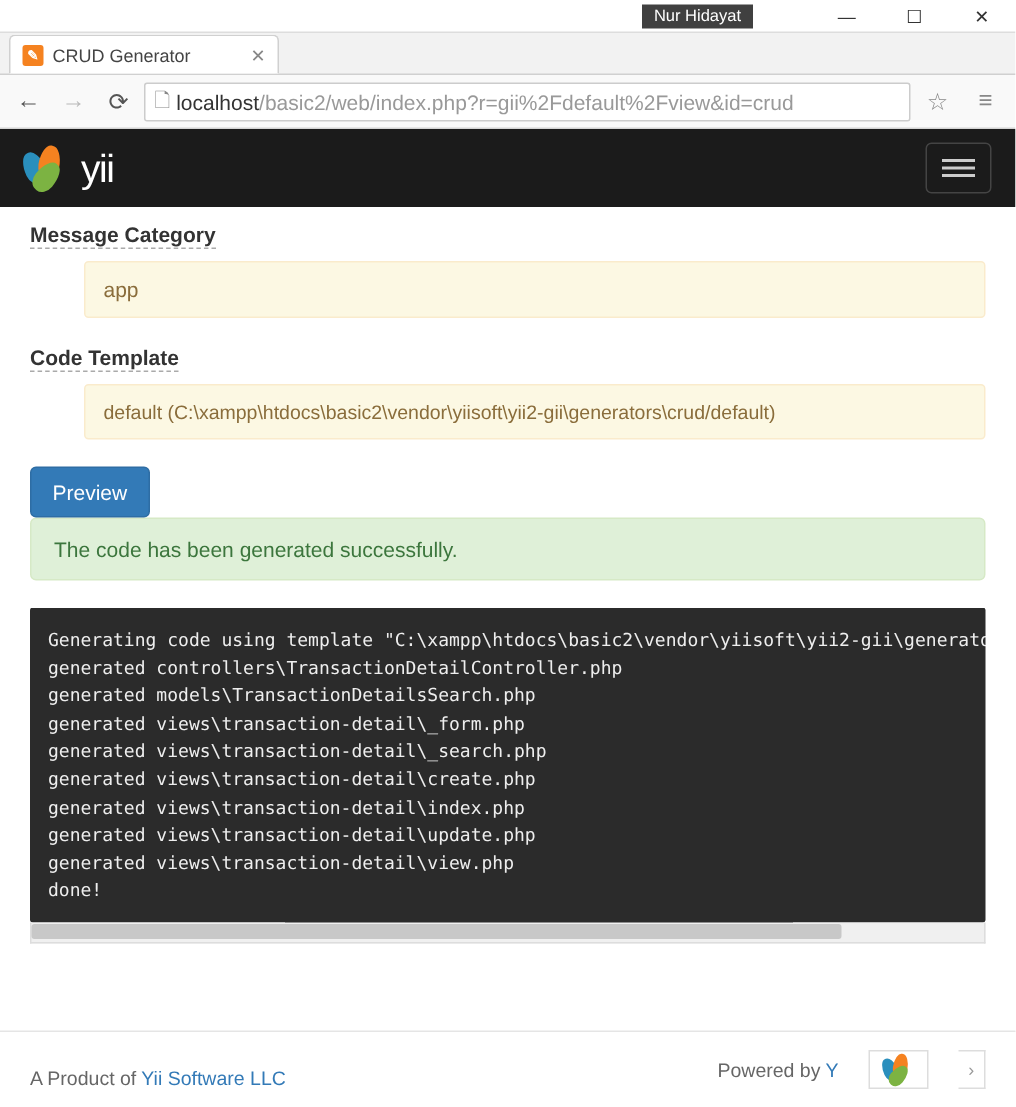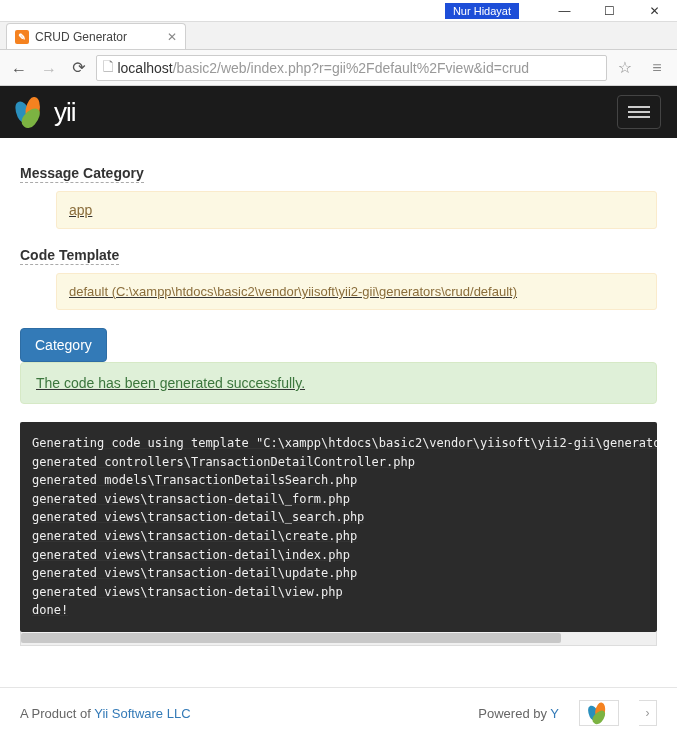--- a/index.html
+++ b/index.html
@@ -1,20 +1,20 @@
 <!DOCTYPE html>
 <html><head>
 <meta charset="utf-8">
 <style>
   * { box-sizing: border-box; margin: 0; padding: 0; }
   body { font-family: "Helvetica Neue", Helvetica, Arial, sans-serif; font-size: 14px; color: #333; background: #fff; width: 677px; height: 738px; overflow: hidden; }
 
   
   .window-titlebar { height: 22px; background: #fff; border-bottom: 1px solid #ddd; display: flex; justify-content: flex-end; align-items: stretch; }
-  .user-badge { background: #1d4ed8; color: #fff; font-size: 11px; padding: 2px 8px; align-self: center; margin-right: 23px; }
+  .user-badge { background: #404040; color: #fff; font-size: 11px; padding: 2px 8px; align-self: center; margin-right: 40px; }
   .win-ctrl { width: 45px; display: flex; align-items: center; justify-content: center; font-size: 12px; color: #333; }
 
   
   .tabstrip { height: 28px; background: #f2f2f2; display: flex; align-items: flex-end; border-bottom: 1px solid #d0d0d0; }
   .tab { height: 26px; background: #fff; border: 1px solid #d0d0d0; border-bottom: none; border-top-left-radius: 4px; border-top-right-radius: 4px; display: flex; align-items: center; padding: 0 8px; margin-left: 6px; min-width: 180px; font-size: 12px; color: #444; }
   .tab .favicon { width: 14px; height: 14px; background: #f58220; border-radius: 2px; margin-right: 6px; display:flex; align-items:center; justify-content:center; color:#fff; font-size:9px; font-weight:bold;}
   .tab .tab-title { flex: 1; white-space: nowrap; overflow: hidden; text-overflow: ellipsis; }
   .tab .tab-close { color:#888; font-size:12px; margin-left:6px;}
 
   
@@ -29,37 +29,37 @@
   
   .appnav { background: #1b1b1b; height: 52px; display: flex; align-items: center; padding: 0 16px; justify-content: space-between; }
   .brand { display: flex; align-items: center; gap: 8px; }
   .brand-logo { width: 30px; height: 30px; position: relative; }
   .brand-text-yii { color: #fff; font-size: 26px; font-weight: 300; letter-spacing: -1px; }
   .brand-text-sub { color: #5f9a2d; font-size: 17px; margin-left: 4px; font-weight: 400; }
   .hamburger { width: 44px; height: 34px; border: 1px solid #444; border-radius: 4px; display: flex; flex-direction: column; justify-content: center; align-items: center; gap: 3px; }
   .hamburger span { display: block; width: 22px; height: 2px; background: #ccc; }
 
   
-  .content { padding: 27px 20px 0 20px; text-decoration: underline; }
+  .content { padding: 10px 20px 0 20px; }
 
   .field-label { font-weight: bold; font-size: 14px; color: #333; border-bottom: 1px dashed #aaa; display: inline-block; padding-bottom: 1px; margin-bottom: 8px; }
   .field-box { background: #fcf8e3; border: 1px solid #faebcc; color: #8a6d3b; padding: 10px 12px; border-radius: 3px; font-size: 14px; margin-bottom: 18px; margin-left: 36px; }
   .field-box.small-text { font-size: 13px; }
 
   .btn-primary { background: #337ab7; border: 1px solid #2e6da4; color: #fff; padding: 8px 14px; font-size: 14px; border-radius: 4px; display: inline-block; cursor: pointer; }
 
   .alert-success { background: #dff0d8; border: 1px solid #d6e9c6; color: #3c763d; padding: 12px 15px; border-radius: 4px; font-size: 14px; }
 
   .codebox-wrap { margin-top: 18px; }
   .codebox { background: #2b2b2b; color: #eee; font-family: Menlo, Monaco, Consolas, monospace; font-size: 12px; line-height: 1.55; padding: 12px; overflow-x: auto; white-space: pre; border-radius: 2px; }
   .codebox-hscroll { height: 14px; background: #f0f0f0; border: 1px solid #ddd; border-top: none; position: relative; }
   .codebox-hscroll .thumb { position: absolute; left: 0; top: 1px; height: 10px; width: 85%; background: #c8c8c8; border-radius: 2px; }
 
   
-  .footer { position: absolute; bottom: 0; left: 0; right: 0; border-top: 1px solid #e5e5e5; padding: 12px 20px; display: flex; justify-content: space-between; align-items: center; font-size: 13px; color: #666; background:#fff;}
+  .footer { position: absolute; bottom: 0; left: 0; right: 0; border-top: 1px solid #e5e5e5; padding: 12px 20px; display: flex; justify-content: space-between; align-items: flex-end; font-size: 13px; color: #666; background:#fff;}
   .footer a { color: #337ab7; text-decoration: none; }
   .footer .powered { display: flex; align-items: center; gap: 20px; }
   .footer .mini-logo { width: 40px; height: 26px; border: 1px solid #ddd; display:flex; align-items:center; justify-content:center; }
   .footer .chev { width:18px; height:26px; border:1px solid #ddd; border-left:none; display:flex; align-items:center; justify-content:center; color:#999; font-size:12px;}
 
   
   .petal { position:absolute; width:14px; height:22px; border-radius: 60% 60% 60% 60% / 80% 80% 50% 50%; }
   .petal.blue { background:#2a8fbd; left:0; top:4px; transform: rotate(-25deg);}
   .petal.orange { background:#f58220; left:10px; top:0; transform: rotate(10deg);}
   .petal.green { background:#7cb342; left:8px; top:10px; transform: rotate(40deg);}
@@ -117,21 +117,21 @@
   <div>
     <div class="field-label">Message Category</div>
     <div class="field-box">app</div>
   </div>
 
   <div>
     <div class="field-label">Code Template</div>
     <div class="field-box small-text">default (C:\xampp\htdocs\basic2\vendor\yiisoft\yii2-gii\generators\crud/default)</div>
   </div>
 
-  <button class="btn-primary">Category</button>
+  <button class="btn-primary">Preview</button>
 
   <div class="alert-success">The code has been generated successfully.</div>
 
   <div class="codebox-wrap">
     <div class="codebox">Generating code using template "C:\xampp\htdocs\basic2\vendor\yiisoft\yii2-gii\generators\crud/default"...
 generated controllers\TransactionDetailController.php
 generated models\TransactionDetailsSearch.php
 generated views\transaction-detail\_form.php
 generated views\transaction-detail\_search.php
 generated views\transaction-detail\create.php

